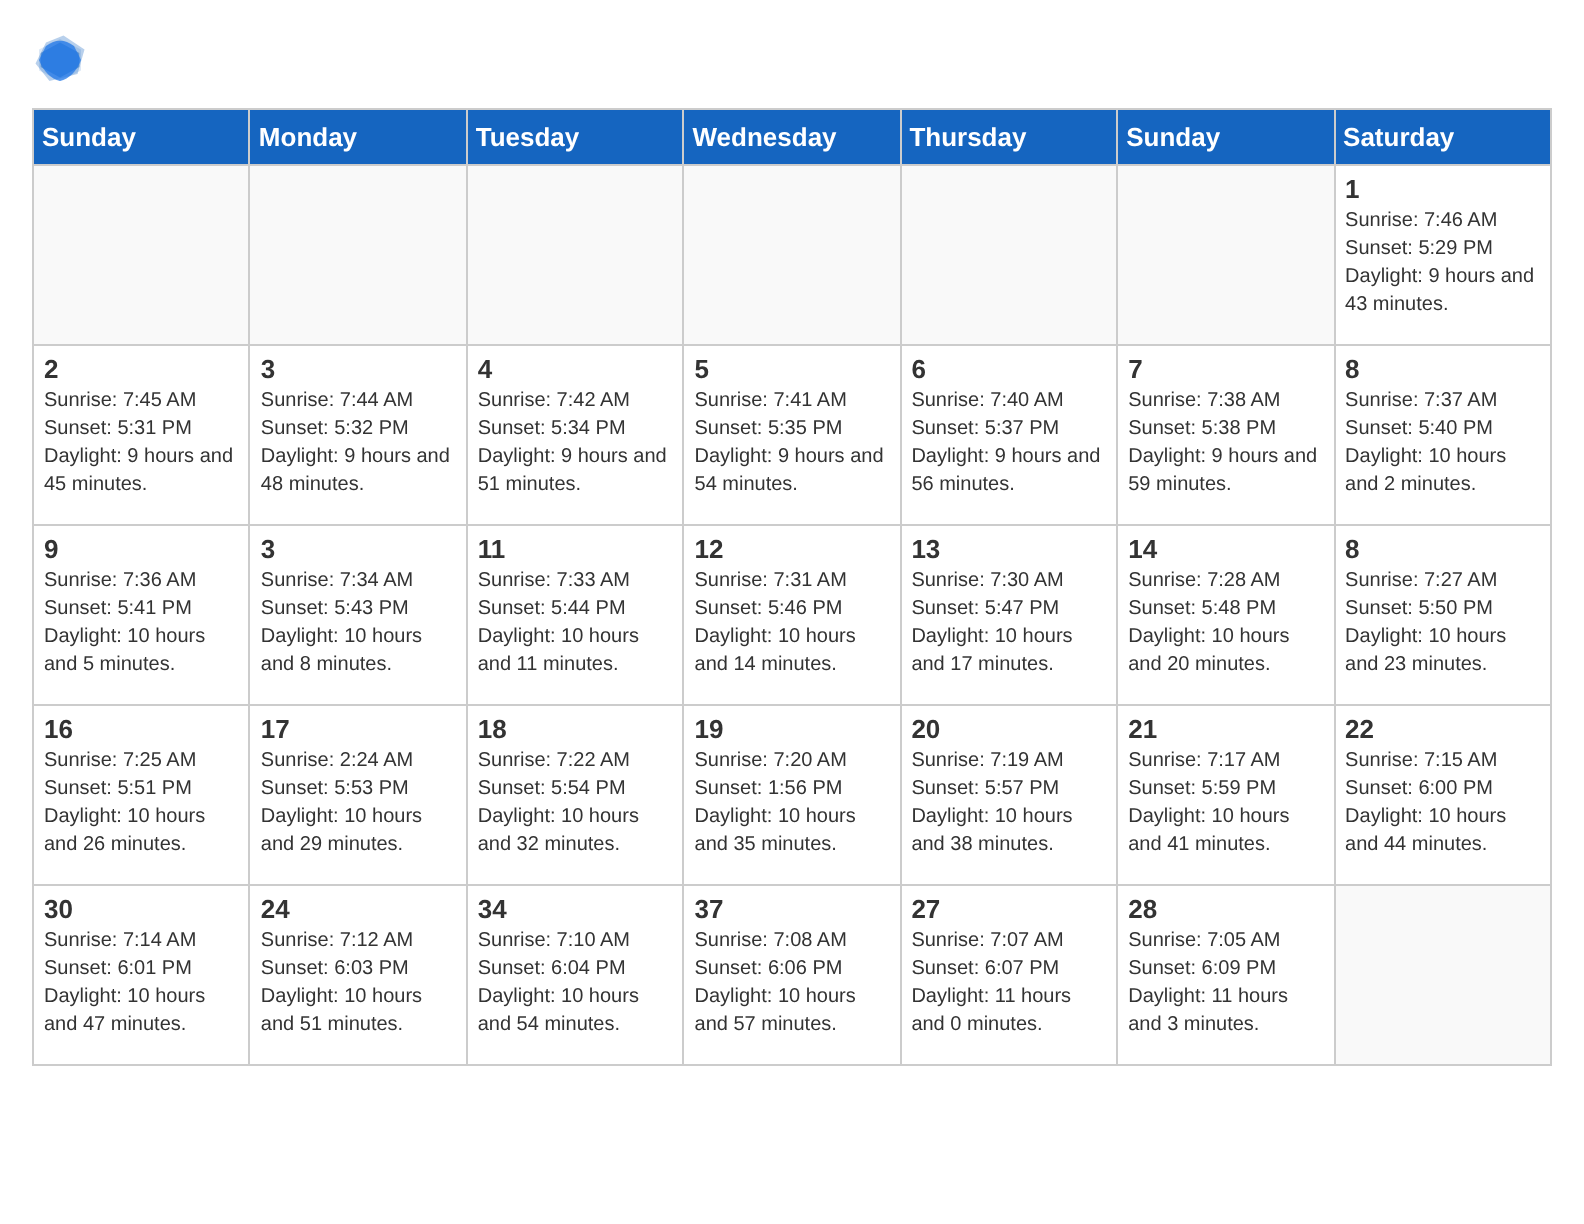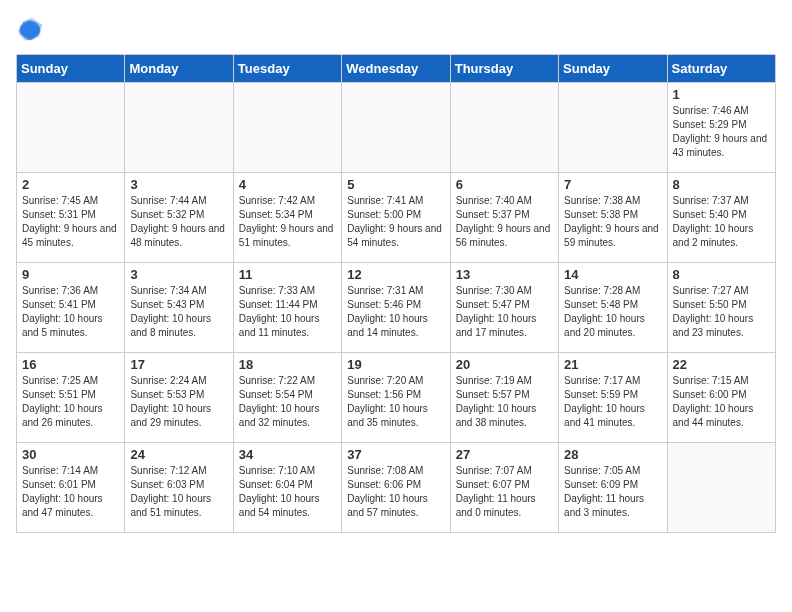--- a/index.html
+++ b/index.html
@@ -152,21 +152,21 @@
         </td>
         <td>
           <span class="day-number">4</span>
           <div class="day-info">Sunrise: 7:42 AM
 Sunset: 5:34 PM
 Daylight: 9 hours and 51 minutes.</div>
         </td>
         <td>
           <span class="day-number">5</span>
           <div class="day-info">Sunrise: 7:41 AM
-Sunset: 5:00 PM
+Sunset: 5:35 PM
 Daylight: 9 hours and 54 minutes.</div>
         </td>
         <td>
           <span class="day-number">6</span>
           <div class="day-info">Sunrise: 7:40 AM
 Sunset: 5:37 PM
 Daylight: 9 hours and 56 minutes.</div>
         </td>
         <td>
           <span class="day-number">7</span>
@@ -190,21 +190,21 @@
         </td>
         <td>
           <span class="day-number">3</span>
           <div class="day-info">Sunrise: 7:34 AM
 Sunset: 5:43 PM
 Daylight: 10 hours and 8 minutes.</div>
         </td>
         <td>
           <span class="day-number">11</span>
           <div class="day-info">Sunrise: 7:33 AM
-Sunset: 11:44 PM
+Sunset: 5:44 PM
 Daylight: 10 hours and 11 minutes.</div>
         </td>
         <td>
           <span class="day-number">12</span>
           <div class="day-info">Sunrise: 7:31 AM
 Sunset: 5:46 PM
 Daylight: 10 hours and 14 minutes.</div>
         </td>
         <td>
           <span class="day-number">13</span>

